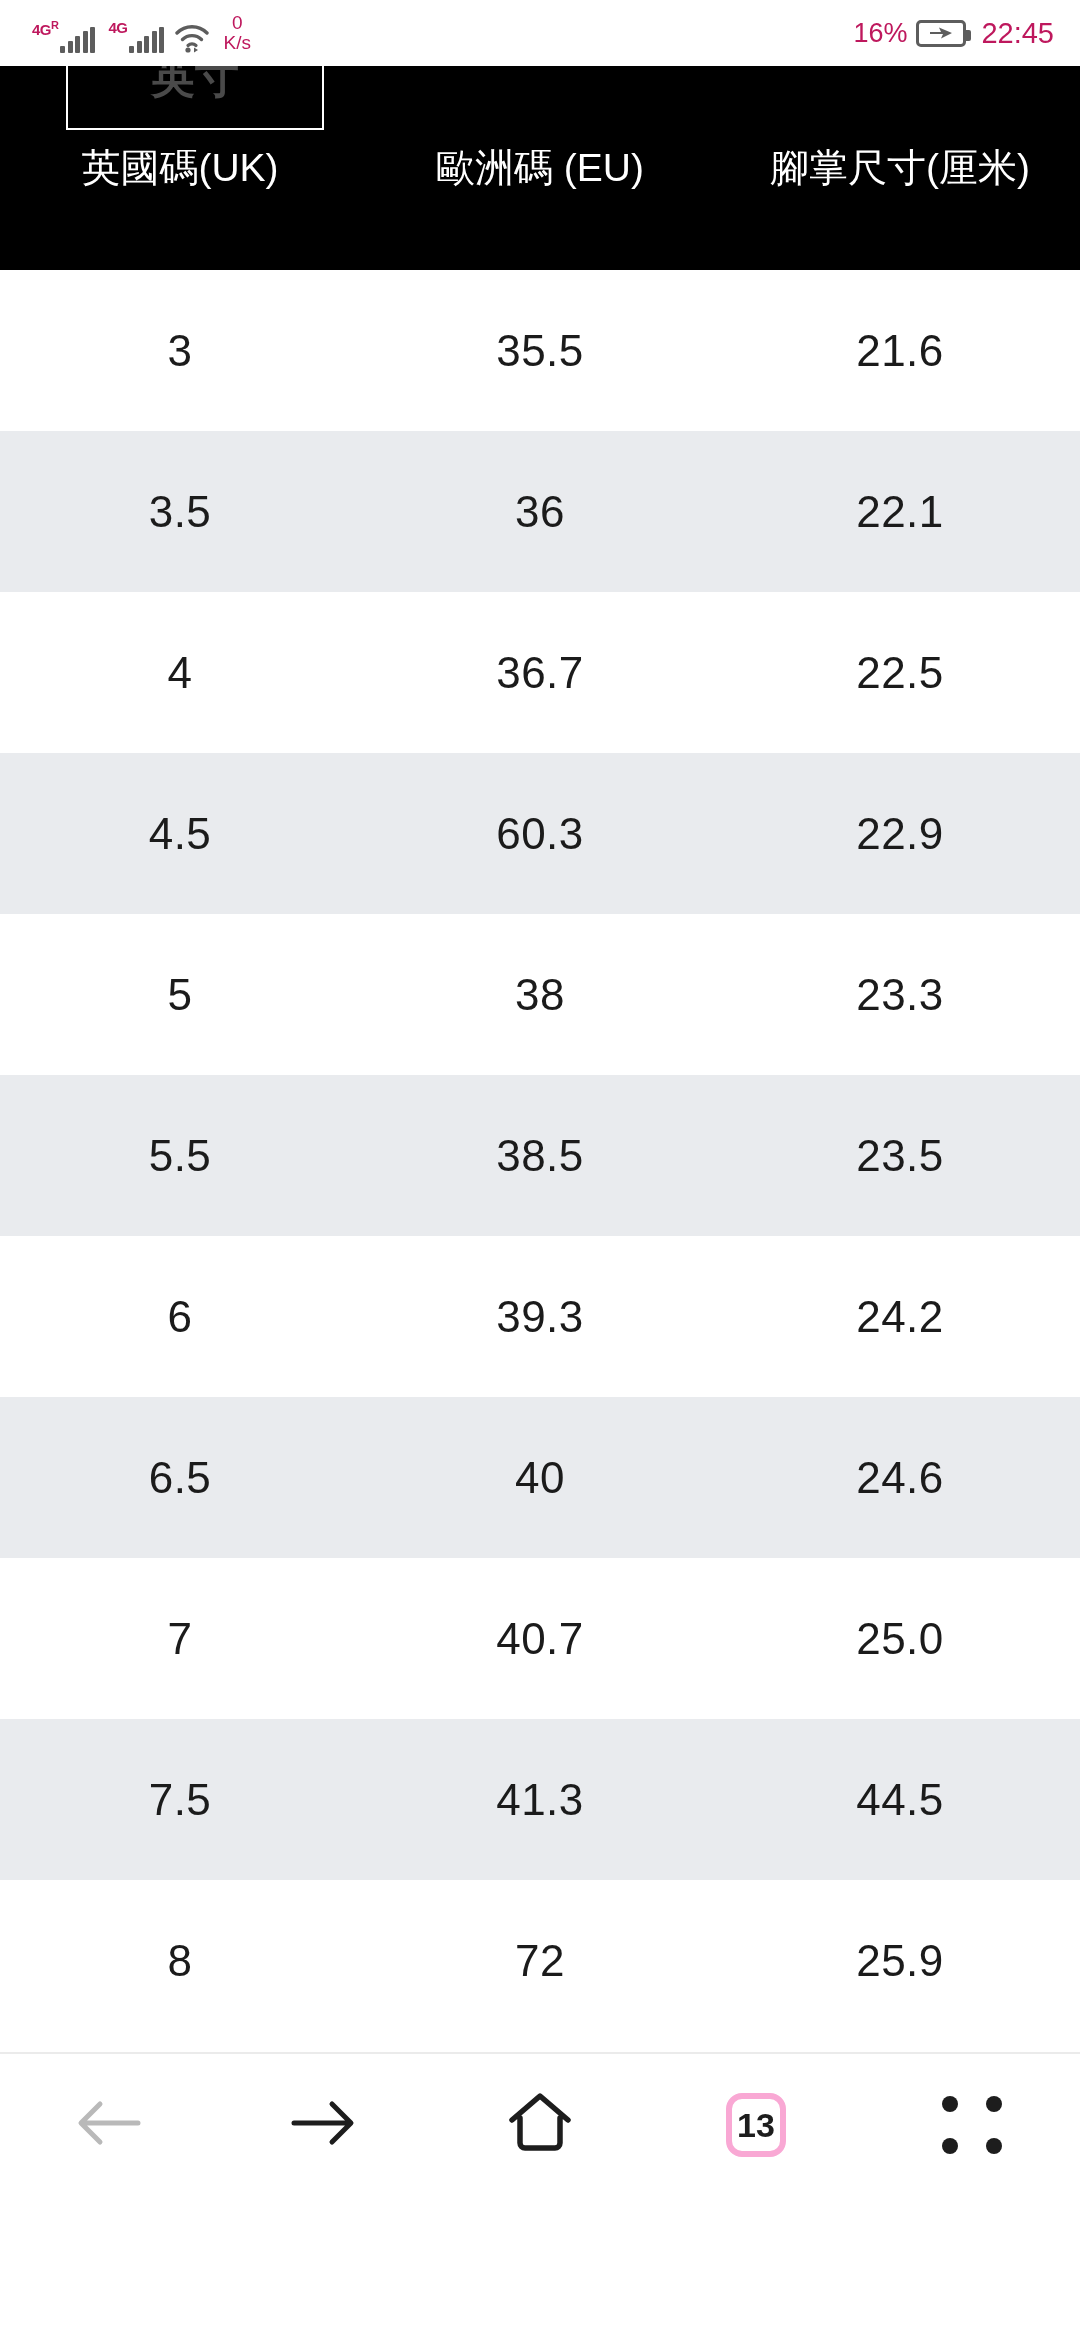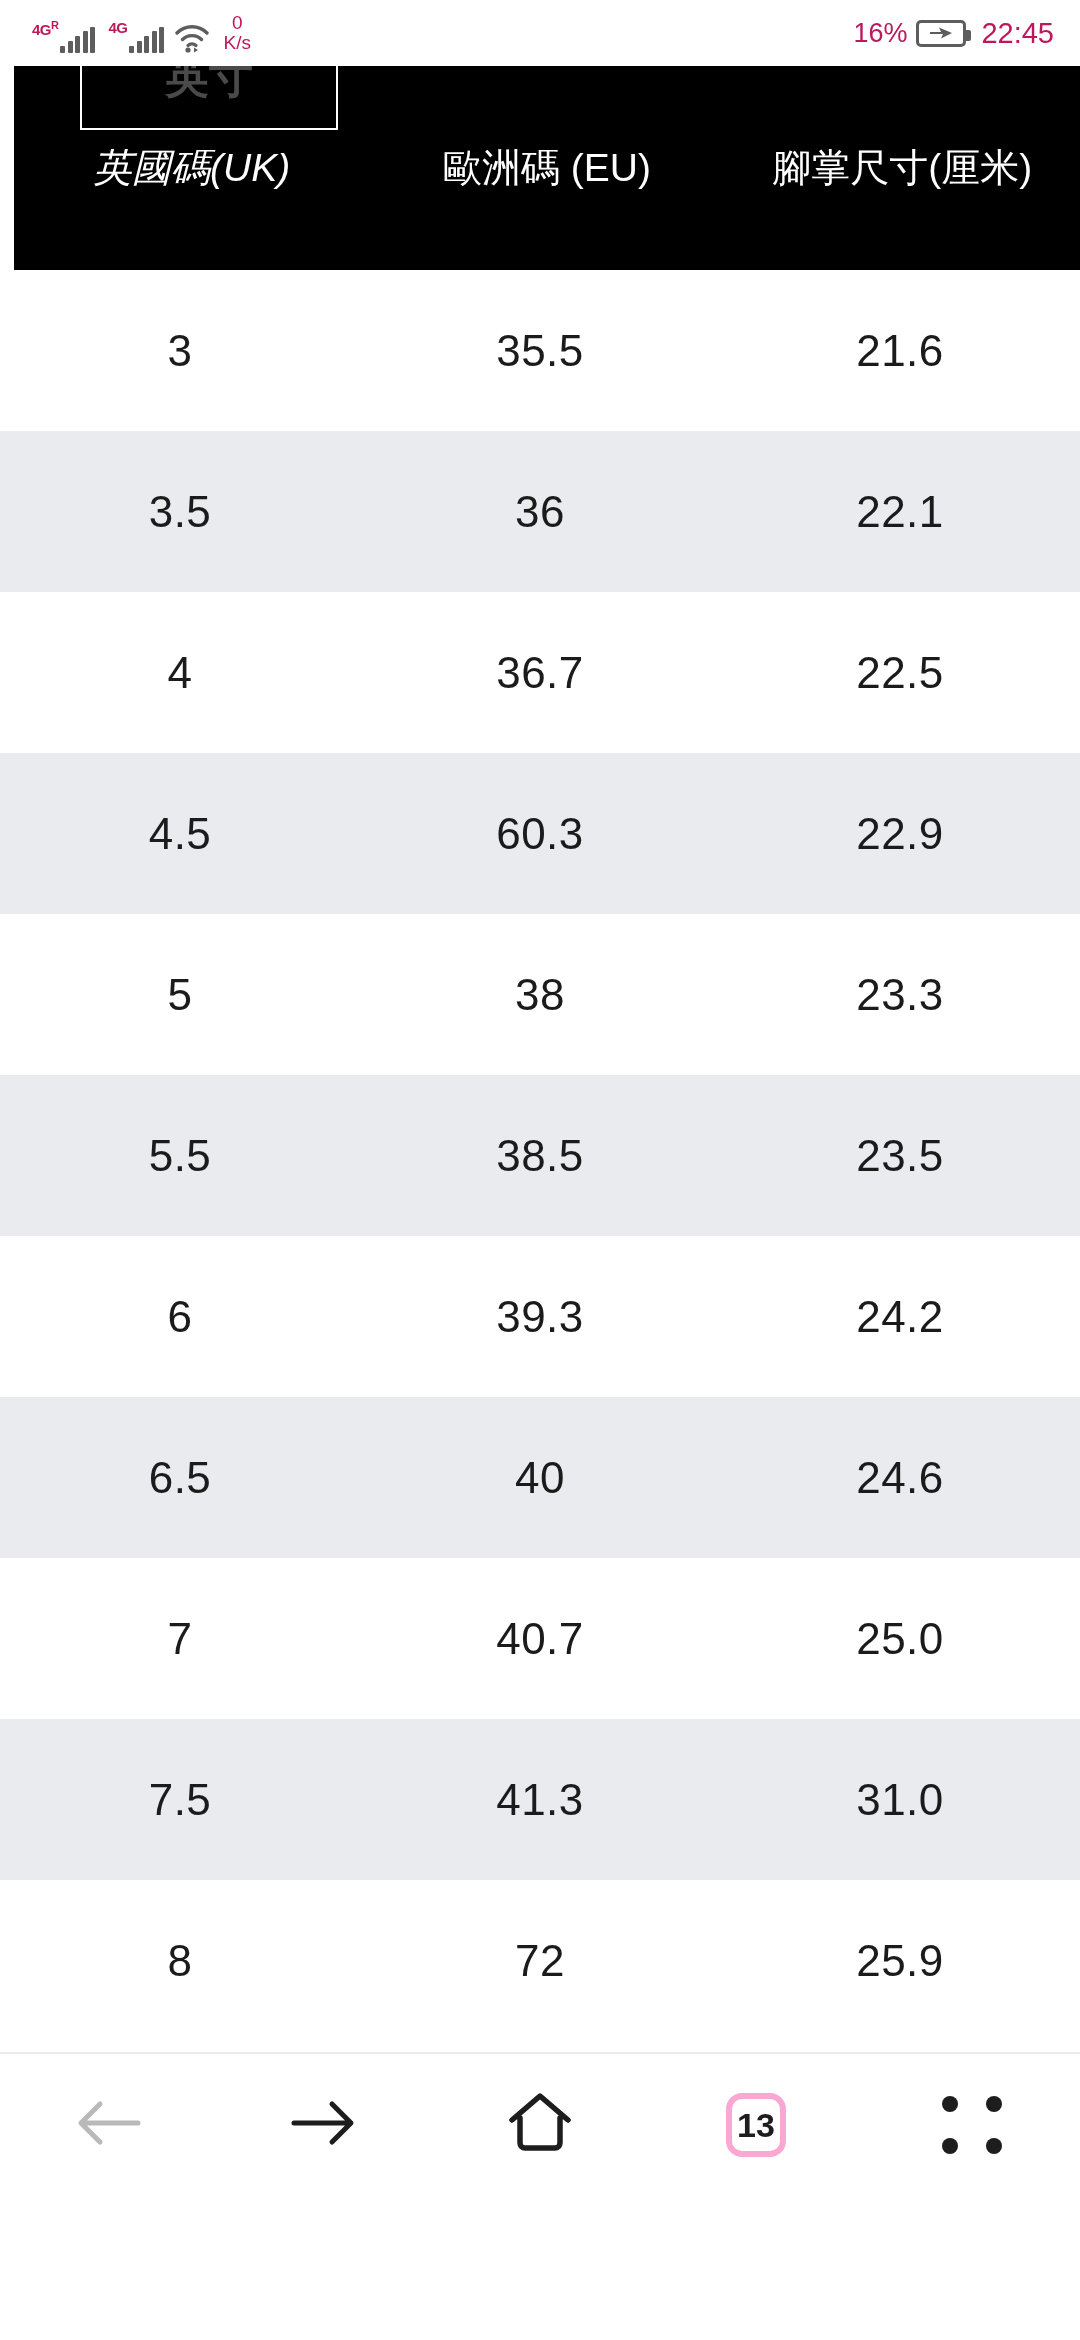--- a/index.html
+++ b/index.html
@@ -62,21 +62,20 @@
 
   
   .page{ width:1080px; height:2130px; background:#fff; position:relative; overflow:hidden; }
 
   .tablewrap{ width:1080px; }
 
   .thead{
     background:#000000; color:#ffffff;
     position:relative;
     height:204px;
-    margin-left:14px;
   }
   .partial-cell{
     position:absolute;
     left:66px; top:-14px;
     width:258px; height:78px;
     border:2px solid #ffffff;
     display:flex; align-items:center; justify-content:center;
     overflow:hidden;
   }
   .partial-cell span{
@@ -88,21 +87,21 @@
     display:flex;
   }
   .th{
     flex:1 1 0;
     display:flex; align-items:center; justify-content:center;
     text-align:center;
     font-size:39px;
     line-height:1.55;
     padding:0 6px;
   }
-  .th.c1{ align-items:center;font-style:italic; }
+  .th.c1{ align-items:center; }
   .th.c3{ align-items:center; }
 
   .tbody{ width:1080px; }
   .tr{
     display:flex;
     height:161px;
     align-items:center;
     background:#ffffff;
   }
   .tr.alt{ background:#e9ebee; }
@@ -266,21 +265,21 @@
 
       <div class="tr">
         <div class="td">7</div>
         <div class="td">40.7</div>
         <div class="td">25.0</div>
       </div>
 
       <div class="tr alt">
         <div class="td">7.5</div>
         <div class="td">41.3</div>
-        <div class="td">31.0</div>
+        <div class="td">44.5</div>
       </div>
 
       <div class="tr">
         <div class="td">8</div>
         <div class="td">72</div>
         <div class="td">25.9</div>
       </div>
 
     </div>
   </div>

